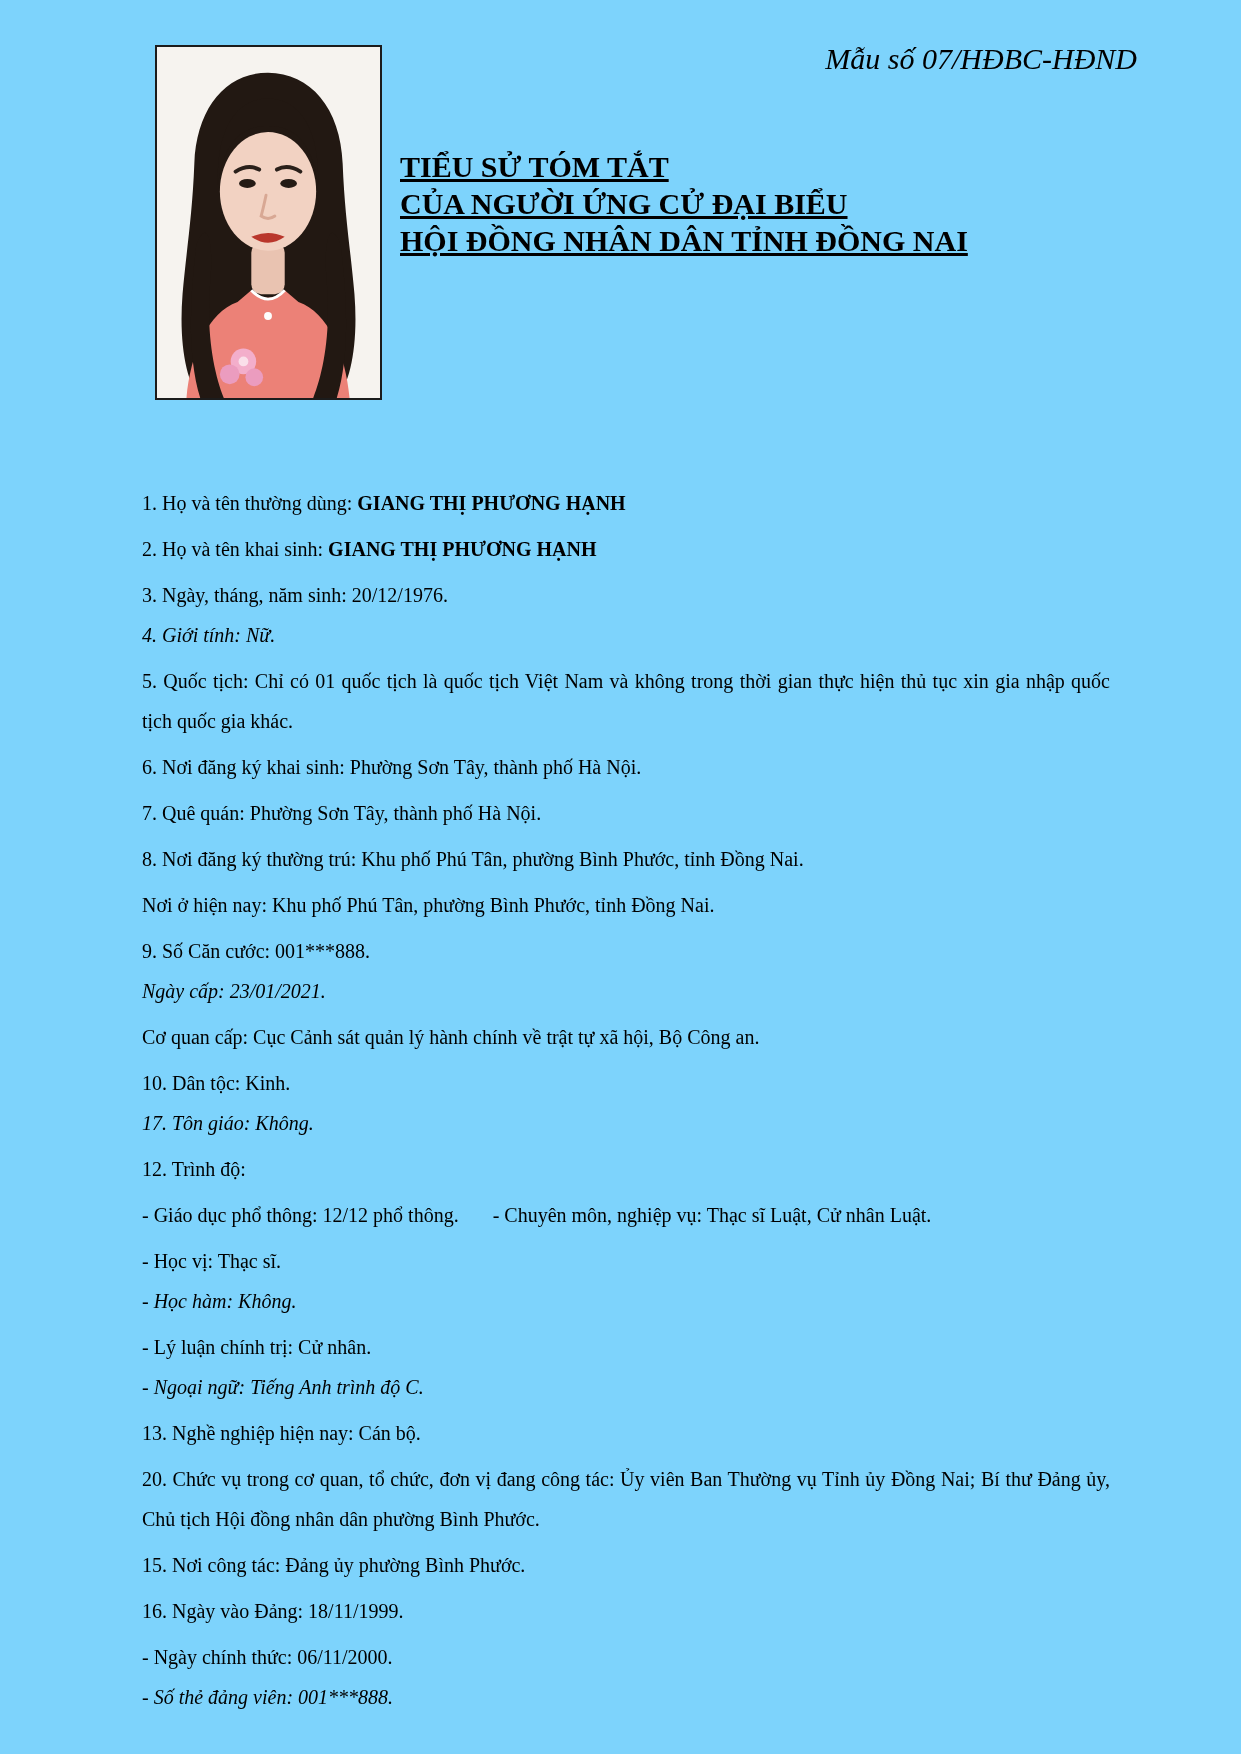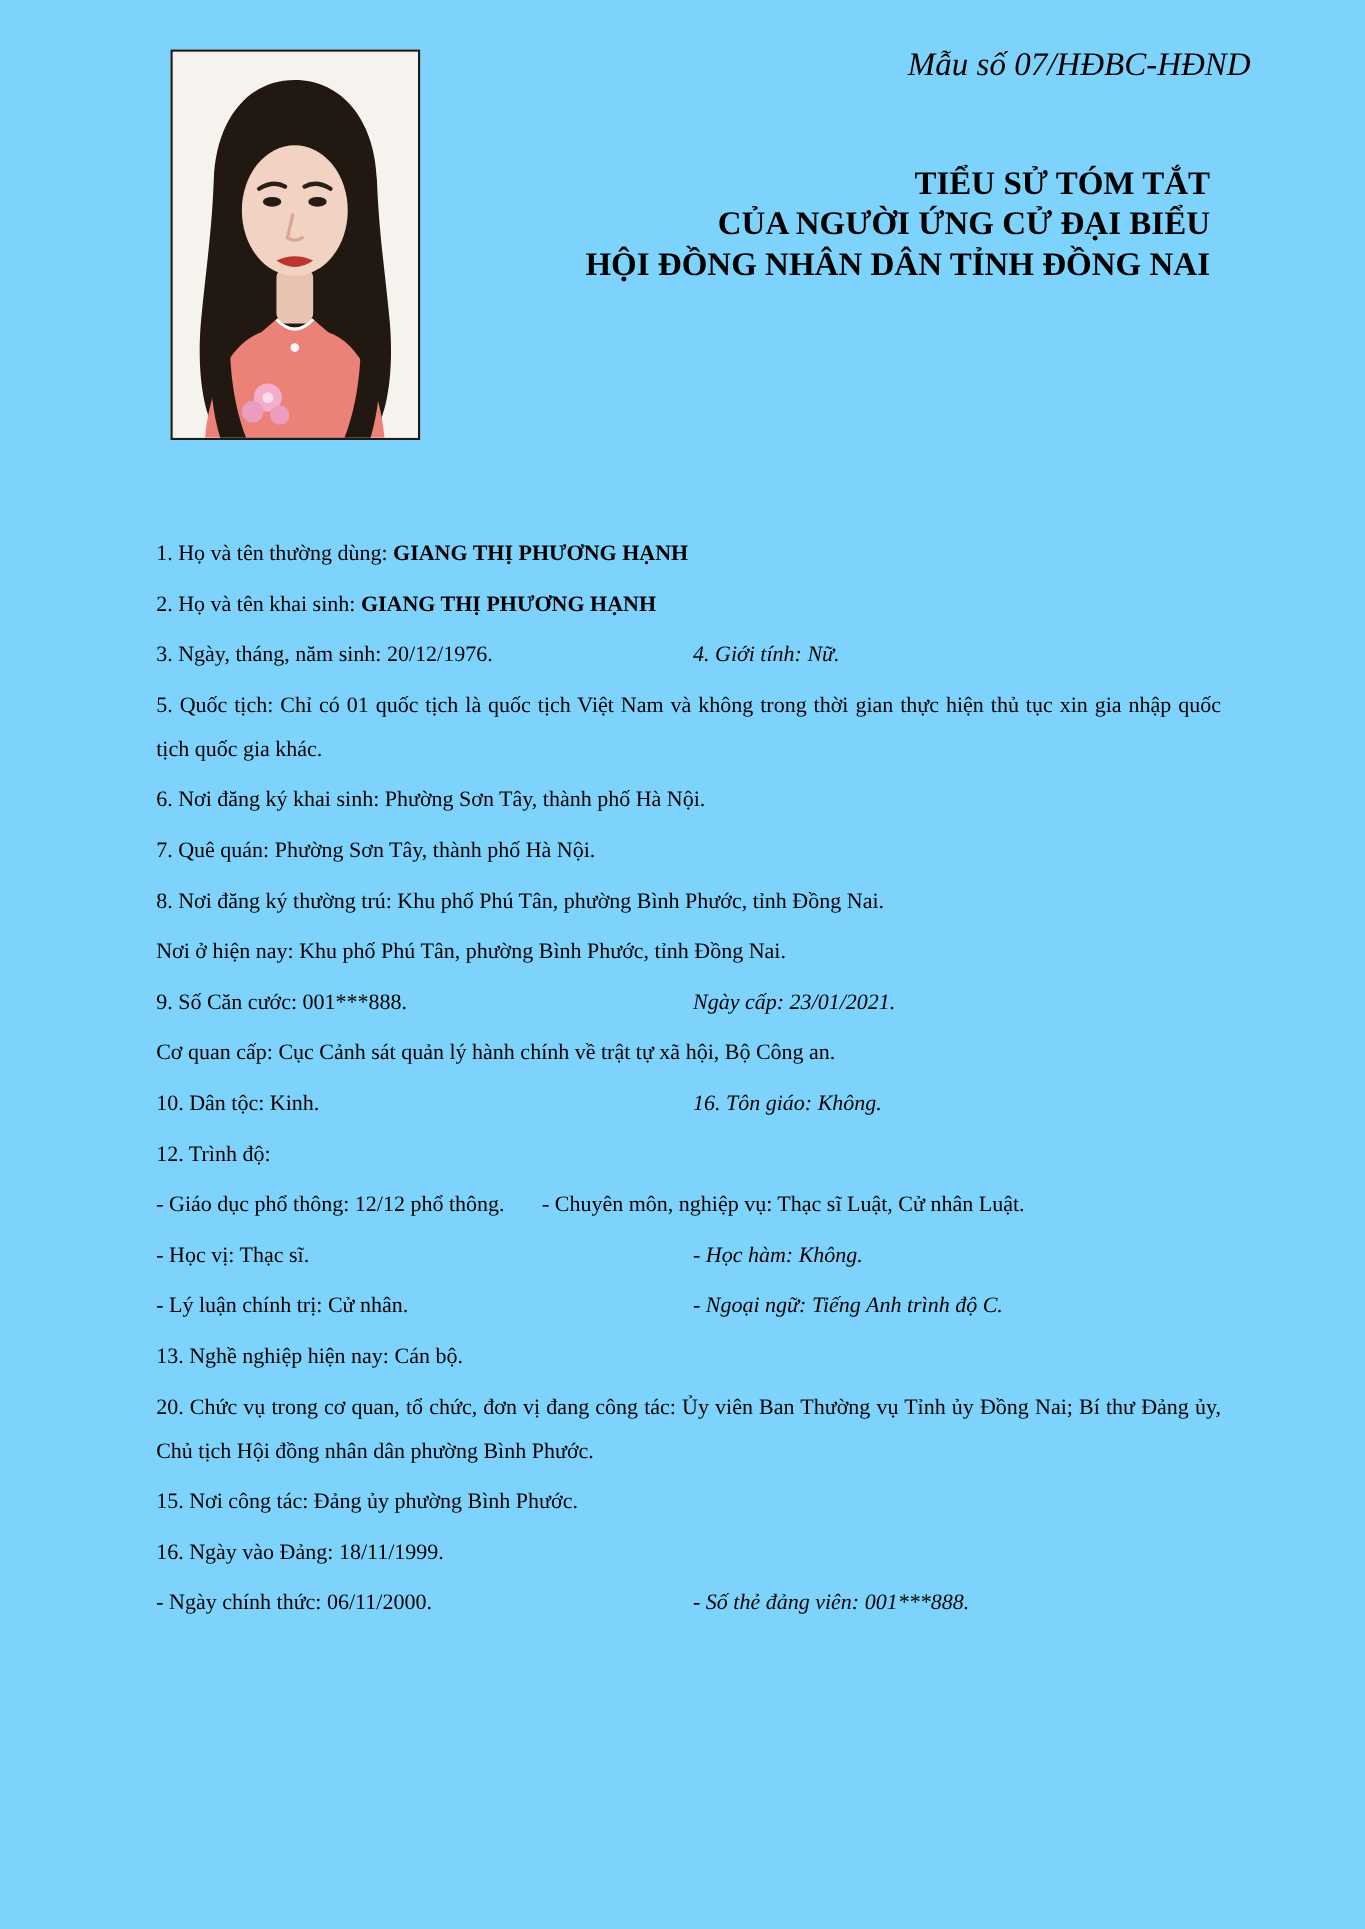--- a/index.html
+++ b/index.html
@@ -18,38 +18,39 @@
   }
   .photo-frame{
     position:absolute;left:155px;top:45px;
     width:227px;height:355px;
     border:2px solid #1c1c1c;box-sizing:border-box;
     background:#f6f3ef;
   }
   .photo-frame svg{display:block;width:100%;height:100%;}
   .title-block{
     position:absolute;left:400px;top:148px;width:700px;
-    text-align:right;font-weight:bold;
-    font-size:30px;line-height:37px;
+    text-align:left;font-weight:bold;
+    font-size:30px;line-height:37px;text-decoration:underline;
   }
   .content{
     position:absolute;left:142px;top:440px;width:968px;
     font-size:20px;
     margin-top:43px;
   }
   .content p{
     margin:0 0 6px 0;
     line-height:40px;
     text-align:justify;
   }
   .content .row{
     display:flex;
     margin:0 0 6px 0;
     line-height:40px;
     text-align:left;
+    flex-direction:column;
   }
   .row .col-left{width:488px;flex:none;}
   .row .col-right{flex:1;font-style:italic;}
   b.name{font-weight:bold;}
   .tab-gap{display:inline-block;width:34px;}
 </style>
 </head>
 <body>
 
 <div class="page">
@@ -111,21 +112,21 @@
 
     <div class="row">
       <span class="col-left">9. Số Căn cước: 001***888.</span>
       <span class="col-right">Ngày cấp: 23/01/2021.</span>
     </div>
 
     <p>Cơ quan cấp: Cục Cảnh sát quản lý hành chính về trật tự xã hội, Bộ Công an.</p>
 
     <div class="row">
       <span class="col-left">10. Dân tộc: Kinh.</span>
-      <span class="col-right">16. Tôn giáo: Không.</span>
+      <span class="col-right">17. Tôn giáo: Không.</span>
     </div>
 
     <p>12. Trình độ:</p>
 
     <p><span>- Giáo dục phổ thông: 12/12 phổ thông.</span><span class="tab-gap"></span><span>- Chuyên môn, nghiệp vụ: Thạc sĩ Luật, Cử nhân Luật.</span></p>
 
     <div class="row">
       <span class="col-left">- Học vị: Thạc sĩ.</span>
       <span class="col-right">- Học hàm: Không.</span>
     </div>

